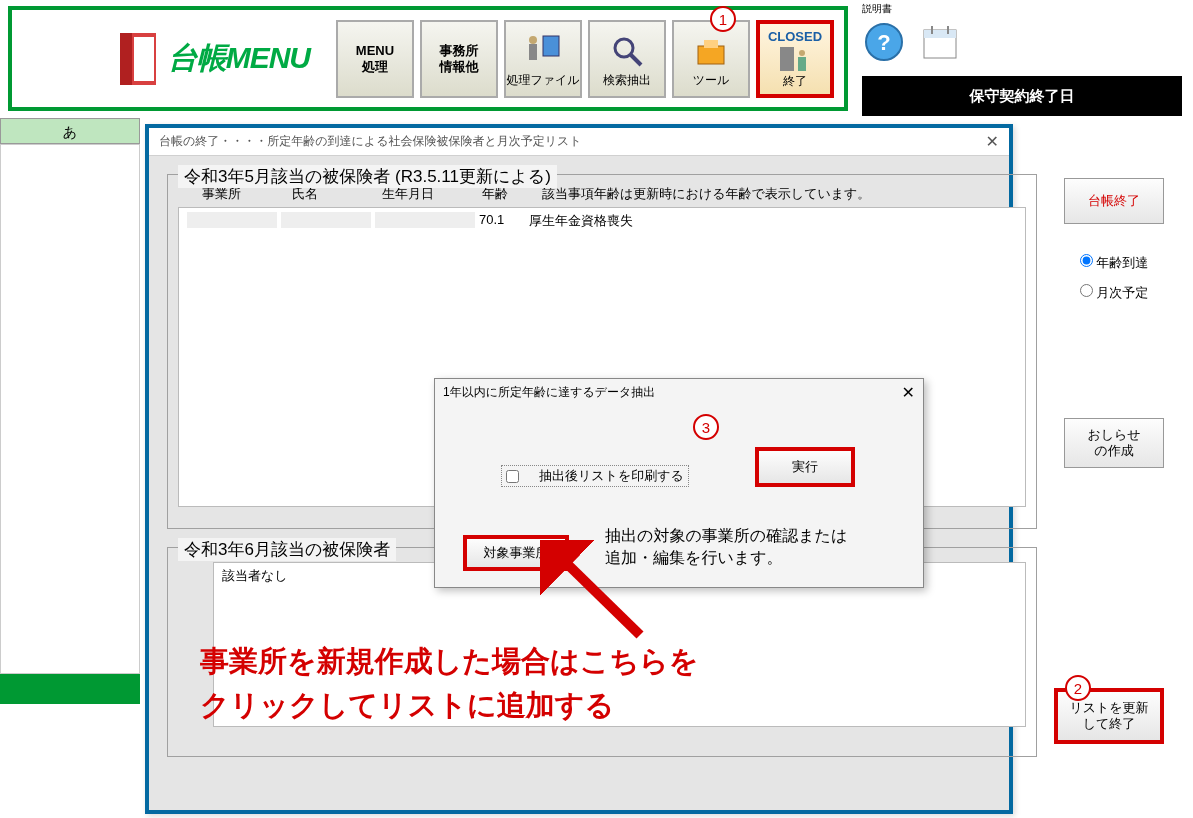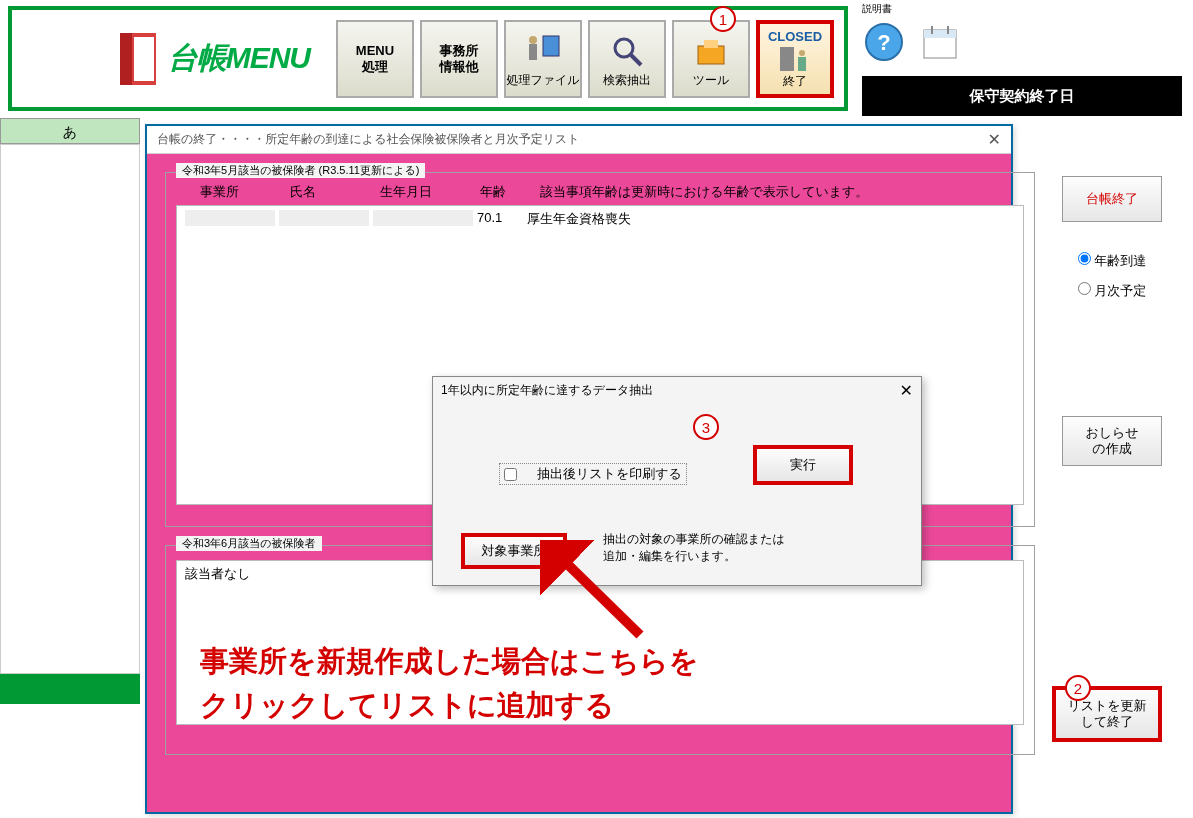--- a/index.html
+++ b/index.html
@@ -25,50 +25,50 @@
 
 .green-bar { position: absolute; left: 862px; top: 76px; width: 320px; height: 40px; background: #000000; color: #fff; display: flex; align-items: center; justify-content: center; font-size: 15px; font-weight: bold; }
 
 
 .left-col { position: absolute; left: 0; top: 118px; width: 140px; }
 .left-hdr { height: 26px; background: #bfe6bf; border: 1px solid #999; text-align: center; line-height: 26px; font-size: 14px; }
 .left-body { height: 530px; background: #fff; border: 1px solid #ccc; }
 .left-bot { height: 30px; background: #009933; }
 
 
-.dlg { position: absolute; left: 145px; top: 124px; width: 868px; height: 690px; background: #ec4899; border: 2px solid #0369a1; box-shadow: 2px 2px 6px rgba(0,0,0,0.15); }
+.dlg { position: absolute; left: 145px; top: 124px; width: 868px; height: 690px; background: #e5e5e5; border: 4px solid #0369a1; box-shadow: 2px 2px 6px rgba(0,0,0,0.15); }
 .dlg-title { height: 28px; background: #fff; border-bottom: 1px solid #d0d0d0; display: flex; align-items: center; justify-content: space-between; padding: 0 10px; font-size: 12px; color: #555; }
 .dlg-close { font-size: 16px; cursor: pointer; }
 
 .fieldset { border: 1px solid #a0a0a0; margin: 18px; padding: 10px; position: relative; }
-.fieldset .legend { position: absolute; left: 10px; top: -10px; background: #f4f4f4; padding: 0 6px; font-size: 11px; }
+.fieldset .legend { position: absolute; left: 10px; top: -10px; background: #f4f4f4; padding: 0 6px; font-size: 17px; }
 .fs1 { height: 355px; width: 870px; }
 .cols-hdr { display: flex; font-size: 13px; padding-left: 24px; gap: 0; }
 .cols-hdr span { display: inline-block; }
 .list-area { height: 300px; background: #fff; border: 1px solid #bbb; margin-top: 4px; font-size: 13px; padding: 4px 8px; overflow: hidden; }
 
 .fs2 { height: 210px; width: 870px; }
-.fs2 .list-area { height: 165px; }
+.fs2 .list-area { height: 165px; margin-left: 35px; }
 
 
 .dlg-side { position: absolute; left: 905px; top: 50px; width: 120px; display: flex; flex-direction: column; gap: 18px; align-items: center; }
 .btn { border: 1px solid #999; background: linear-gradient(#fdfdfd,#e6e6e6); height: 46px; width: 100px; cursor: pointer; font-size: 13px; display: flex; align-items: center; justify-content: center; text-align: center; line-height: 1.2; }
 .btn-red-txt { color: #d40000; }
 .radio-grp { font-size: 13px; display: flex; flex-direction: column; gap: 12px; margin-top: 12px; }
 .btn-outlined { border: 4px solid #d40000; justify-content: center; }
 .update-btn { position: absolute; left: 905px; top: 560px; }
 
 
 .inner-dlg { position: absolute; left: 285px; top: 250px; width: 490px; height: 210px; background: #f4f4f4; border: 1px solid #888; box-shadow: 3px 3px 8px rgba(0,0,0,0.25); }
 .inner-title { height: 26px; display: flex; align-items: center; justify-content: space-between; padding: 0 8px; font-size: 12px; }
 .inner-body { padding: 30px 30px; position: relative; height: 180px; }
 .chk-wrap { position: absolute; left: 66px; top: 60px; font-size: 13px; border: 1px dotted #888; padding: 1px 4px; display: flex; align-items: center; gap: 20px; }
 .exec-btn { position: absolute; left: 320px; top: 42px; width: 100px; height: 40px; }
 .target-btn { position: absolute; left: 28px; top: 130px; width: 106px; height: 36px; }
-.target-desc { position: absolute; left: 170px; top: 128px; font-size: 12px; line-height: 1.4; }
+.target-desc { position: absolute; left: 170px; top: 120px; font-size: 16px; line-height: 1.4; }
 
 
 .circ { position: absolute; width: 26px; height: 26px; border: 2px solid #d40000; border-radius: 50%; color: #d40000; font-size: 15px; display: flex; align-items: center; justify-content: center; background: #fff; z-index: 50; }
 .arrow { position: absolute; z-index: 60; }
 .big-red-text { position: absolute; left: 200px; top: 640px; font-size: 29px; color: #d40000; font-weight: bold; line-height: 1.5; z-index: 55; }
 </style>
 </head>
 <body>
 
 <div class="toolbar">

